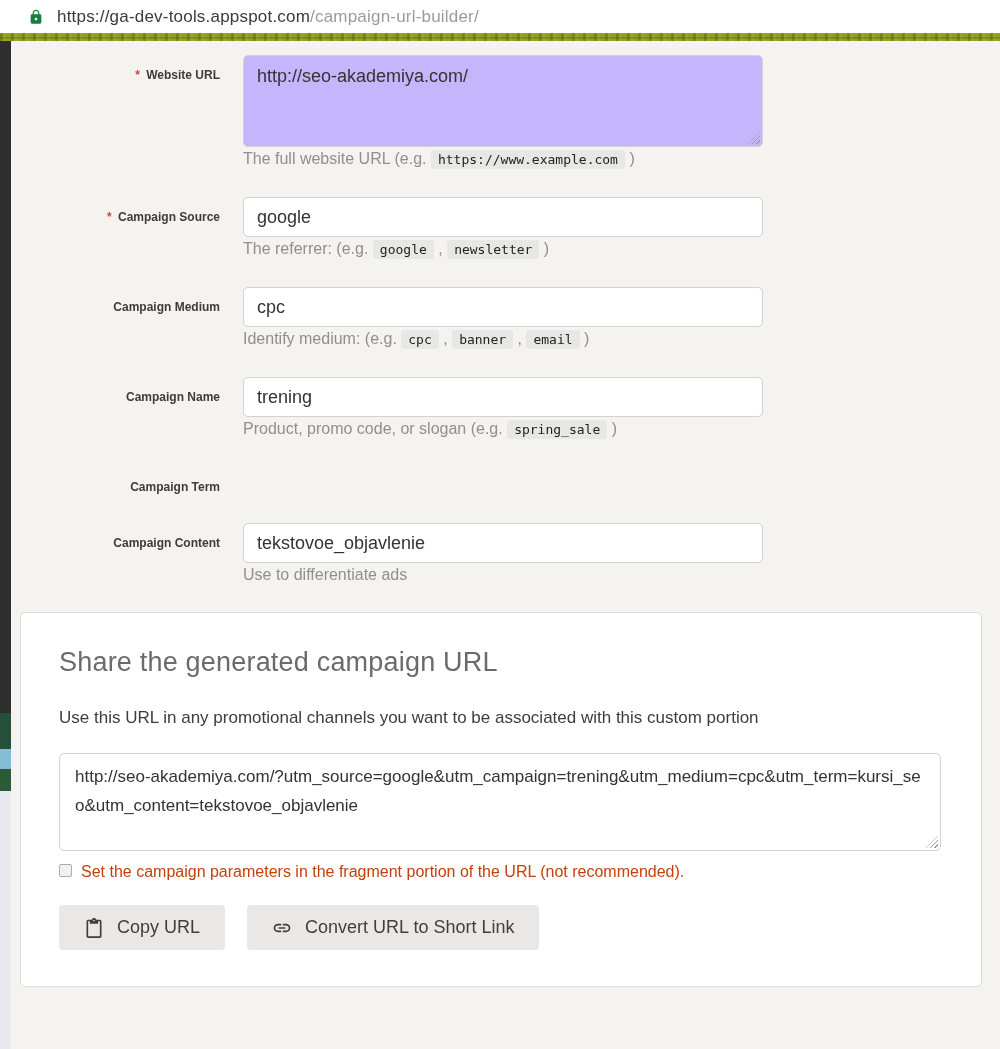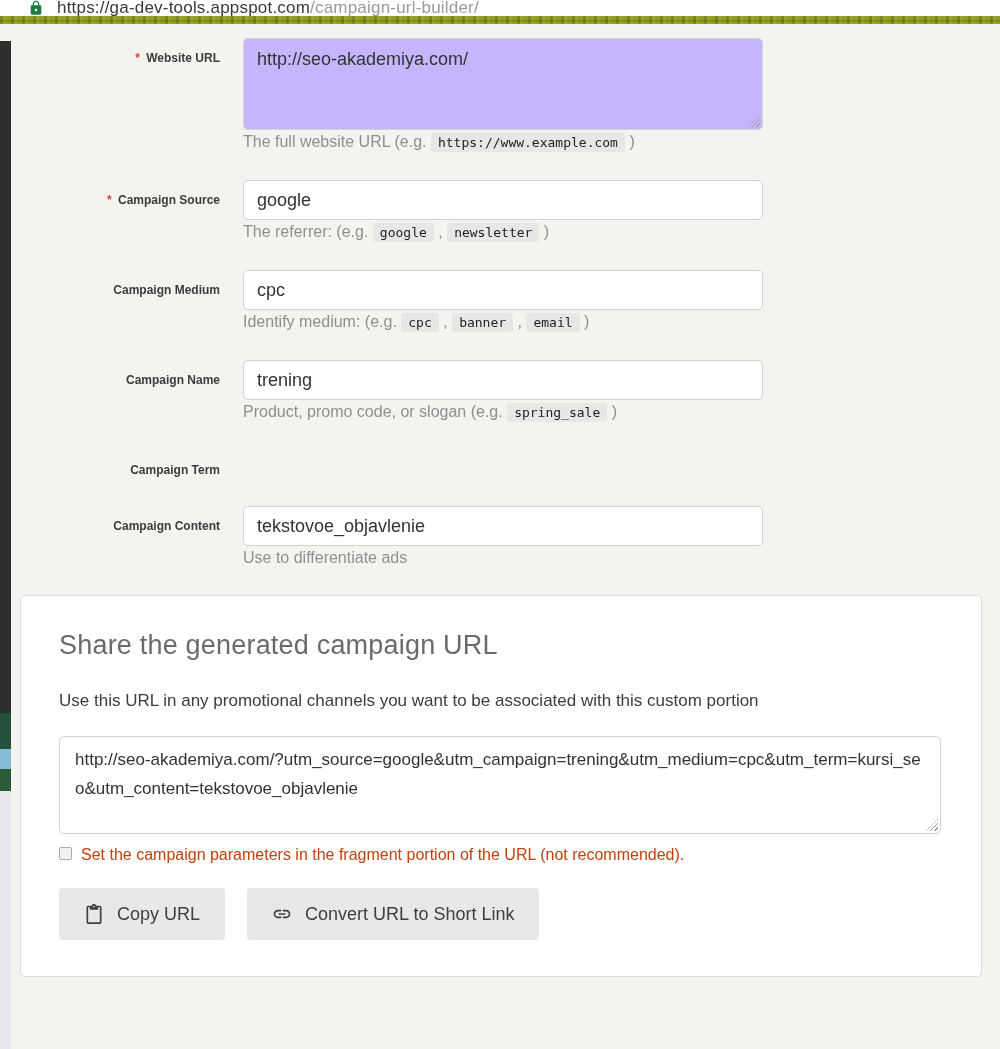--- a/index.html
+++ b/index.html
@@ -5,21 +5,21 @@
   * { box-sizing: border-box; }
   html, body { margin:0; padding:0; }
   body {
     width:1000px; height:1049px; overflow:hidden; position:relative;
     background:#f4f3f0;
     font-family:"Liberation Sans","DejaVu Sans",sans-serif;
   }
 
   
   .addressbar{
-    height:16px; background:#ffffff; display:flex; align-items:center;
+    height:33px; background:#ffffff; display:flex; align-items:center;
     padding-left:28px; position:relative; z-index:3;
   }
   .lock{ width:16px; height:16px; margin-right:13px; flex:none; }
   .url{ font-size:17px; color:#3a3a3a; letter-spacing:.2px; white-space:nowrap; }
   .url .path{ color:#9b9b9b; }
 
   
   .olive{
     height:8px;
     background:
@@ -78,21 +78,21 @@
     word-break:break-all; background:#fff; resize:none; outline:none;
   }
   .checkrow{ display:flex; align-items:flex-start; margin:0 0 22px; }
   .checkbox{
     width:13px; height:13px; border:1px solid #ababab; background:#f1f1f1;
     border-radius:2px; margin:3px 9px 0 0; flex:none; cursor:pointer;
   }
   .checklabel{ font-size:16px; color:#c2410c; line-height:22px; }
   .btnrow{ display:flex; gap:22px; }
   .btn{
-    display:inline-flex; align-items:center; gap:13px; height:52px; padding:0 25px;
+    display:inline-flex; align-items:center; gap:13px; height:45px; padding:0 25px;
     background:#e9e8e6; border:none; border-radius:4px;
     font-size:18px; color:#3f3f3f; font-family:inherit; cursor:pointer; white-space:nowrap;
   }
   .btn svg{ width:20px; height:20px; fill:#3f3f3f; flex:none; }
 </style>
 </head>
 <body>
 
 <div class="addressbar">
   <svg class="lock" viewBox="0 0 24 24">

